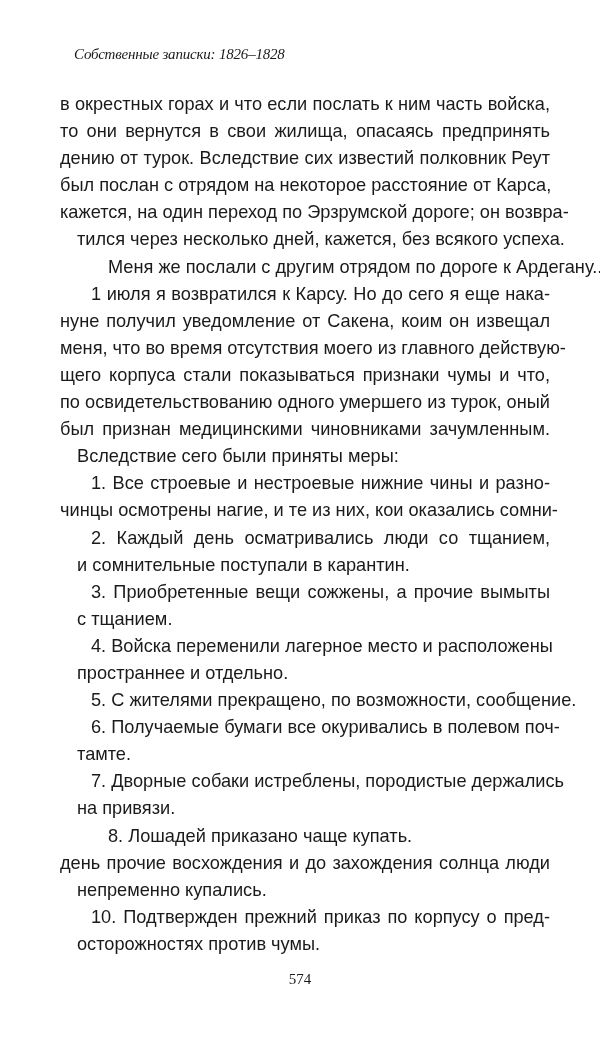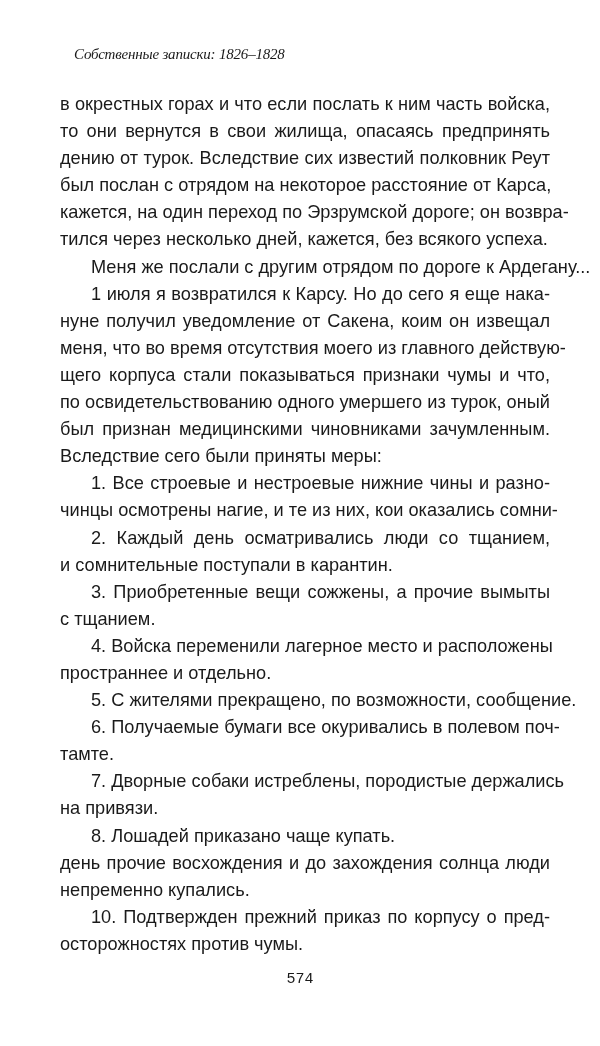--- a/index.html
+++ b/index.html
@@ -9,25 +9,25 @@
     position: absolute; left: 59px; top: 46px;
     font-family: "Liberation Serif", serif; font-style: italic;
     font-size: 15px; color: #1a1a1a; letter-spacing: -0.2px; margin-left: 15px;
   }
   .body-text {
     position: absolute; left: 60px; top: 91px; width: 490px;
     font-family: Liberation Sans, sans-serif; font-size: 18.2px;
     line-height: 27.1px; color: #1a1a1a;
   }
   .line { display: block; white-space: nowrap; text-align: justify; text-align-last: justify; height: 27.1px; overflow: visible; }
-  .line.last { text-align-last: left; }
+  .line.last { text-align-last: left; margin-left: 17px; }
   .line.indent { padding-left: 31px; }
   .page-number {
     position: absolute; left: 0; width: 600px; top: 971px; text-align: center;
-    font-family: Liberation Mono, monospace; font-size: 15px; color: #1a1a1a;
+    font-family: Liberation Serif, serif; font-size: 15px; color: #1a1a1a;
   }
 </style>
 </head>
 <body>
 
 <div class="page">
   <div class="running-head">Собственные записки: 1826–1828</div>
   <div class="body-text" id="body">
       <span class="line">в окрестных горах и что если послать к ним часть войска,</span>
       <span class="line">то они вернутся в свои жилища, опасаясь предпринять</span>

